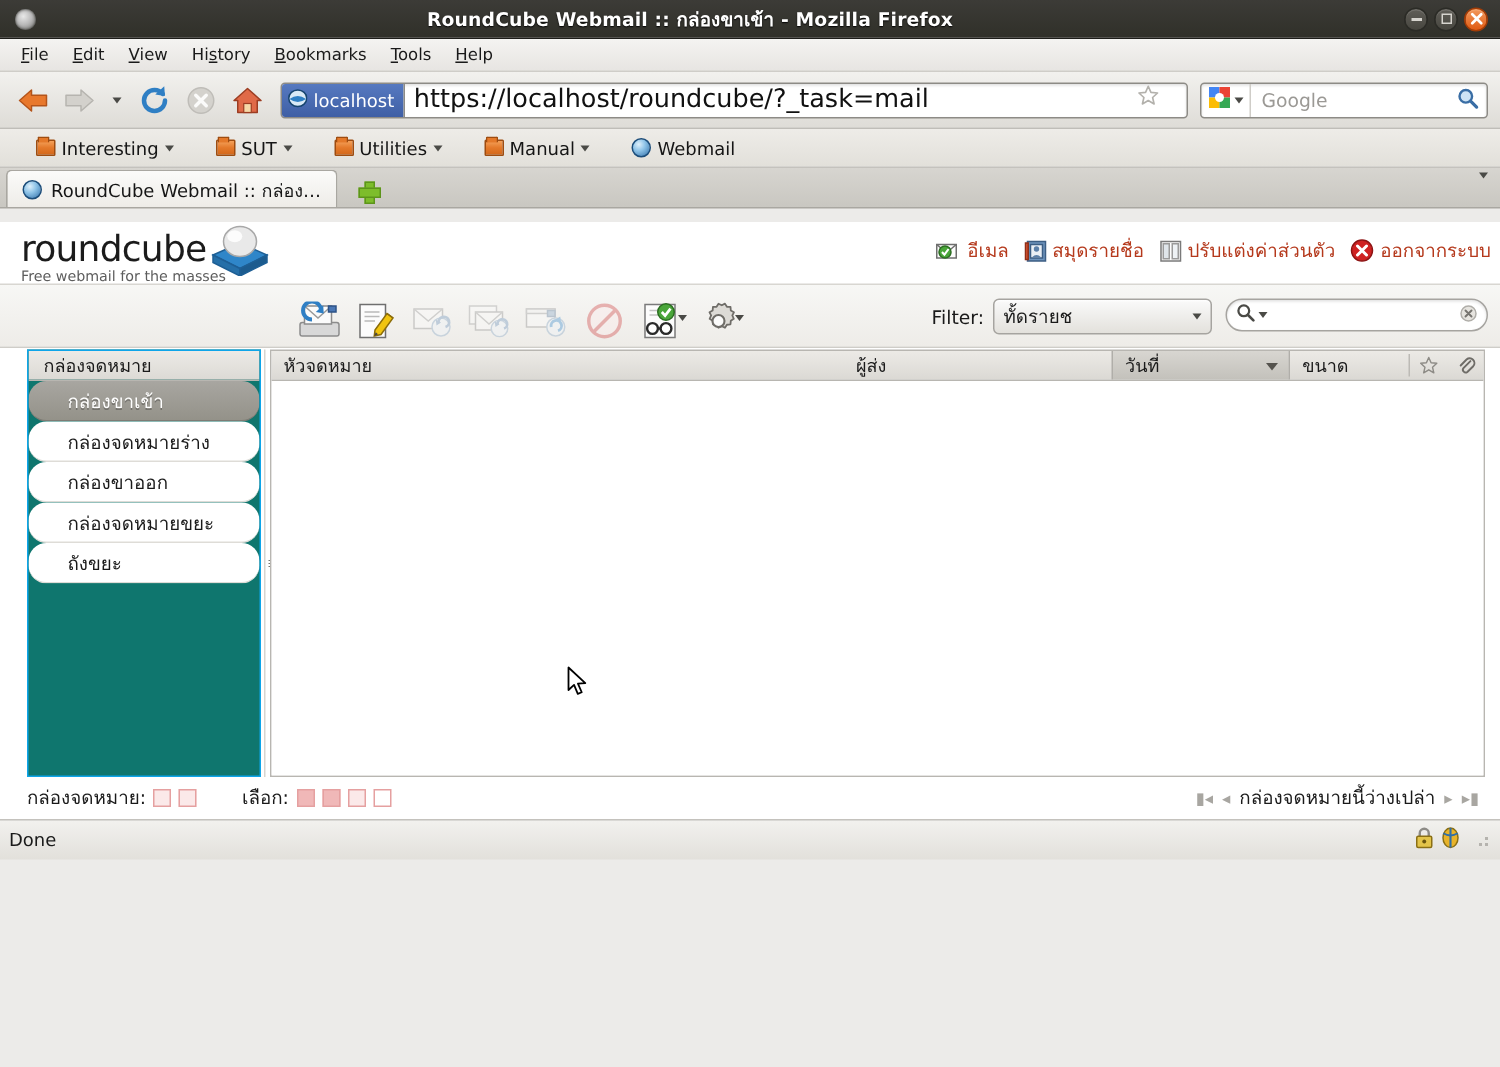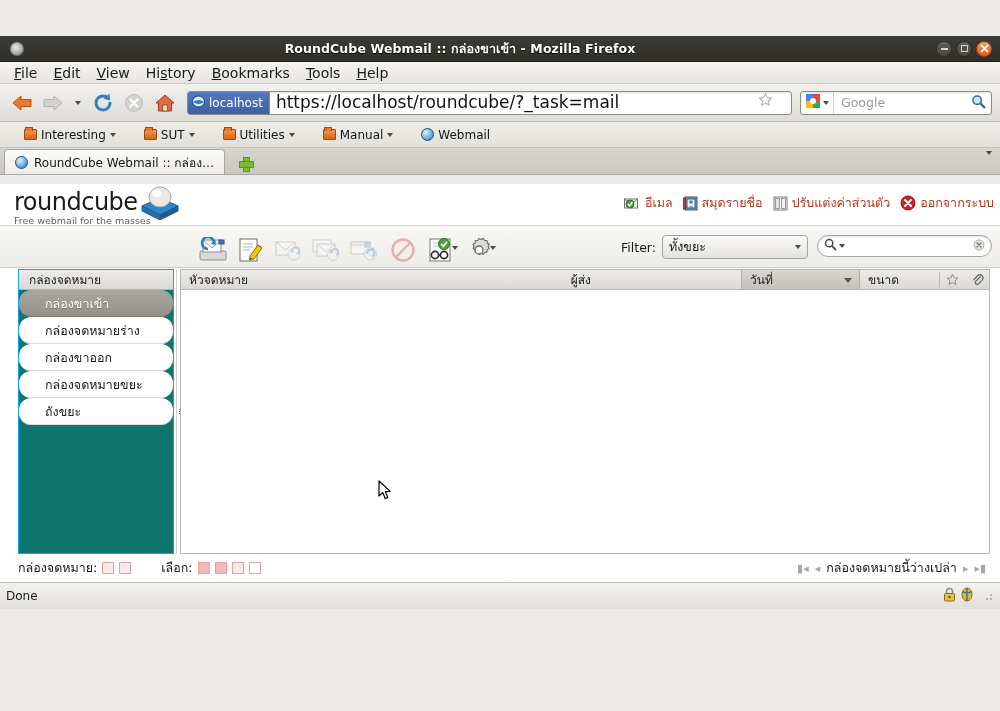--- a/index.html
+++ b/index.html
@@ -4,21 +4,21 @@
 <style>
   * { box-sizing: border-box; }
   html, body {
     margin: 0; padding: 0;
     width: 1000px; height: 711px;
     overflow: hidden;
     font-family: "DejaVu Sans", "Liberation Sans", sans-serif;
     font-size: 12px;
     background: #ecebe9;
   }
-  #app { position: relative; width: 1000px; height: 573px; margin-top: 36px; }
+  #app { position: relative; width: 1000px; height: 573px; }
 
   
   .titlebar {
     height: 26px;
     background: linear-gradient(to bottom, #3c3b37 0%, #303029 100%);
     display: flex; align-items: center;
     position: relative;
     border-bottom: 1px solid #1d1d19;
   }
   .tb-appicon {
@@ -52,21 +52,21 @@
 
   
   .menubar {
     height: 22px;
     background: linear-gradient(to bottom, #f4f3f1, #e7e5e2);
     display: flex; align-items: center;
     padding-left: 6px;
     border-bottom: 1px solid #cfcdc8;
   }
   .menu-item {
-    padding: 2px 8px; font-size: 14px; color: #1a1a1a;
+    padding: 2px 8px; font-size: 11px; color: #1a1a1a;
     cursor: default;
   }
   .menu-item .u { text-decoration: underline; }
 
   
   .navbar {
     height: 38px;
     background: linear-gradient(to bottom, #f2f1ee, #dedcd7);
     display: flex; align-items: center;
     padding: 0 8px;
@@ -621,21 +621,21 @@
         <svg width="26" height="26" viewBox="0 0 26 26">
           <path d="M13 1.5 l2.2 1 2.1-1.1 1.3 2.1 2.4 .1 .2 2.4 2.1 1.2-1.1 2.1 1 2.2-2 1.3-.2 2.4-2.4 .3-1.3 2-2.1-1-2.2 1-1.3-2-2.4-.3-.2-2.4-2-1.3 1-2.2-1.1-2.1 2.1-1.2 .2-2.4 2.4-.1z" fill="#dddbd6" stroke="#6f6d68" stroke-width="1.2" stroke-linejoin="round"></path>
           <circle cx="13" cy="13" r="4" fill="#fbfbfa" stroke="#6f6d68" stroke-width="1.4"></circle>
         </svg>
         <span class="mini-caret"></span>
       </div>
 
       <div class="filter-area">
         <span class="filter-label">Filter:</span>
         <div class="filter-select">
-          <span>ทั้งขยะ</span>
+          <span>ทั้ดรายช</span>
           <span class="caret"></span>
         </div>
       </div>
       <div class="rc-search">
         <span class="magn">
           <svg width="13" height="13" viewBox="0 0 13 13">
             <circle cx="5.2" cy="5.2" r="3.6" fill="none" stroke="#4a4a46" stroke-width="1.5"></circle>
             <path d="M8 8 L11.6 11.6" stroke="#4a4a46" stroke-width="1.8" stroke-linecap="round"></path>
           </svg>
         </span>

